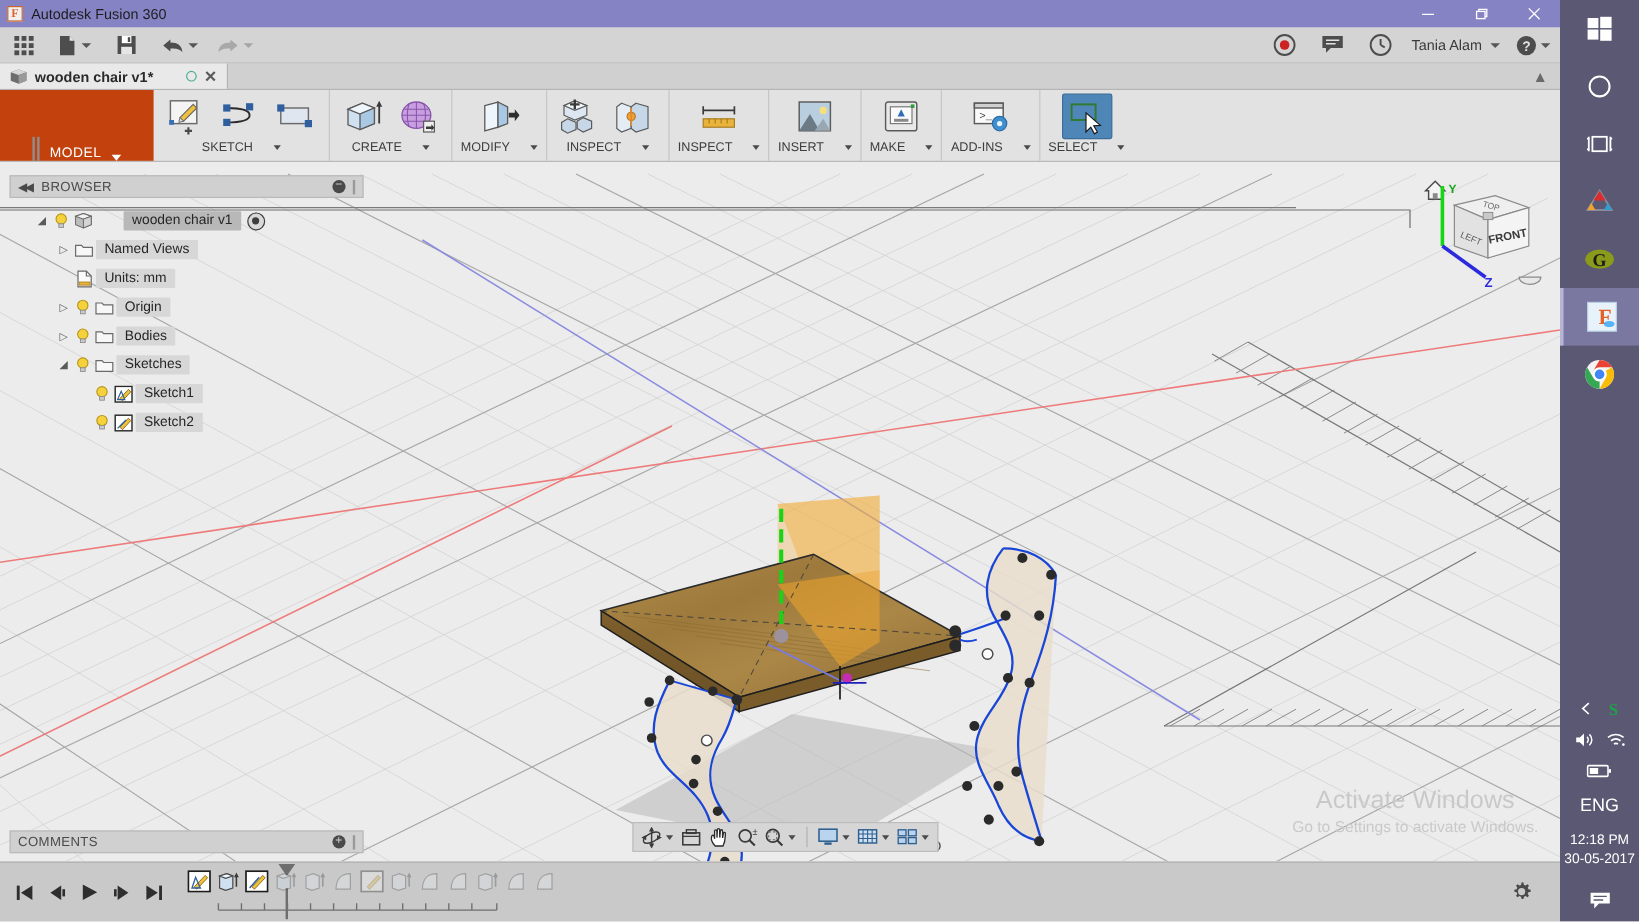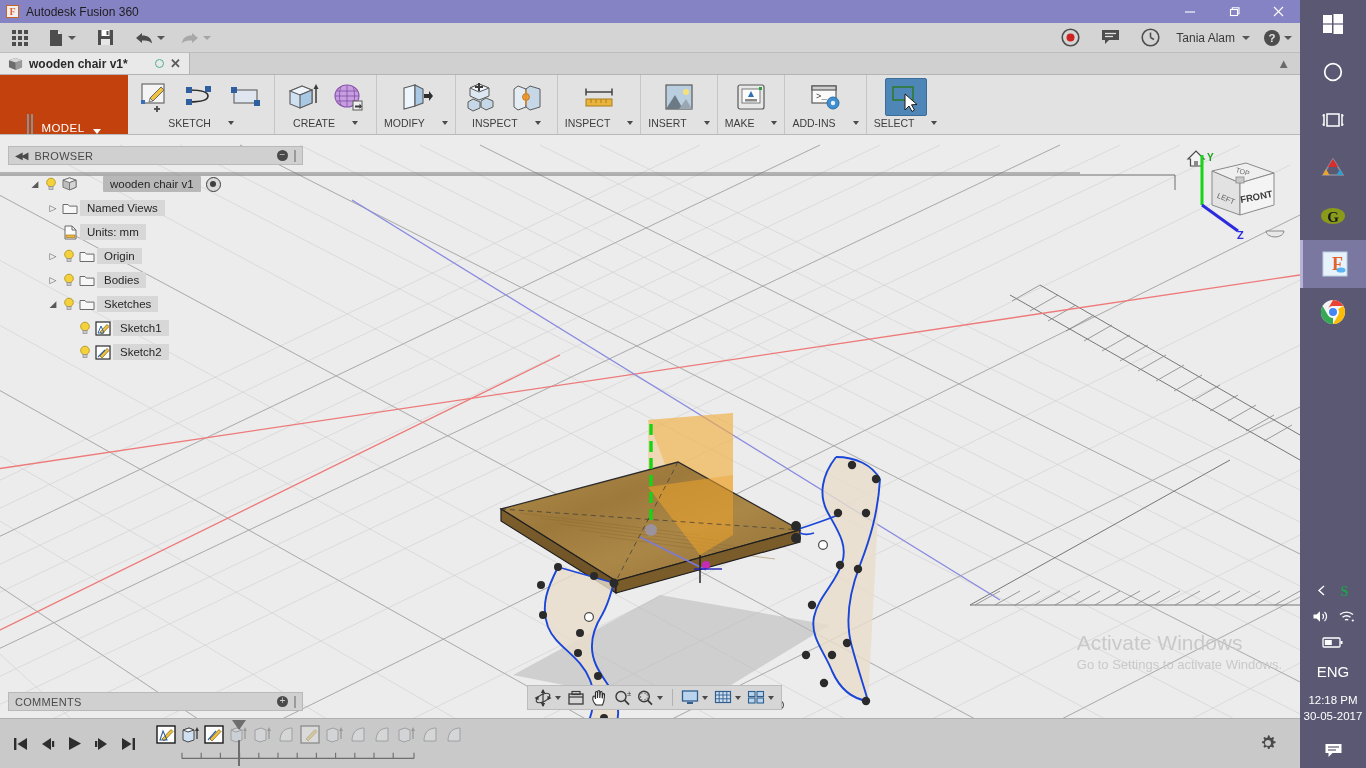--- a/index.html
+++ b/index.html
@@ -120,21 +120,21 @@
   
   .navbar {
     position:absolute; left:527px; bottom:8px; height:25px;
     background:#d6d6d6; border:1px solid #bcbcbc; display:flex; align-items:center; padding:0 4px; gap:1px;
   }
   .nav-btn { width:22px;height:21px; display:flex;align-items:center;justify-content:center;}
   .nav-caret { width:0;height:0;border-left:3.5px solid transparent;border-right:3.5px solid transparent;border-top:4px solid #4a4a4a; margin:0 3px 0 0;}
   .nav-sep { width:1px;height:17px;background:#b2b2b2;margin:0 5px;}
 
   
-  .activate { position:absolute; right:18px; bottom:46px; text-align:left; }
+  .activate { position:absolute; right:18px; bottom:22px; text-align:center; }
   .activate .a1 { font-size:21px; color:#c9c9c9; }
   .activate .a2 { font-size:13px; color:#c9c9c9; margin-top:2px;}
 
   
   .timeline {
     position:absolute; left:0; top:718px; width:1300px; height:50px;
     background:#c9c9c9; border-top:1px solid #b0b0b0; display:flex; align-items:center;
   }
   .tl-playback { display:flex; align-items:center; gap:11px; margin-left:12px;}
   .tl-pb { width:16px;height:16px; display:flex;align-items:center;justify-content:center;}

